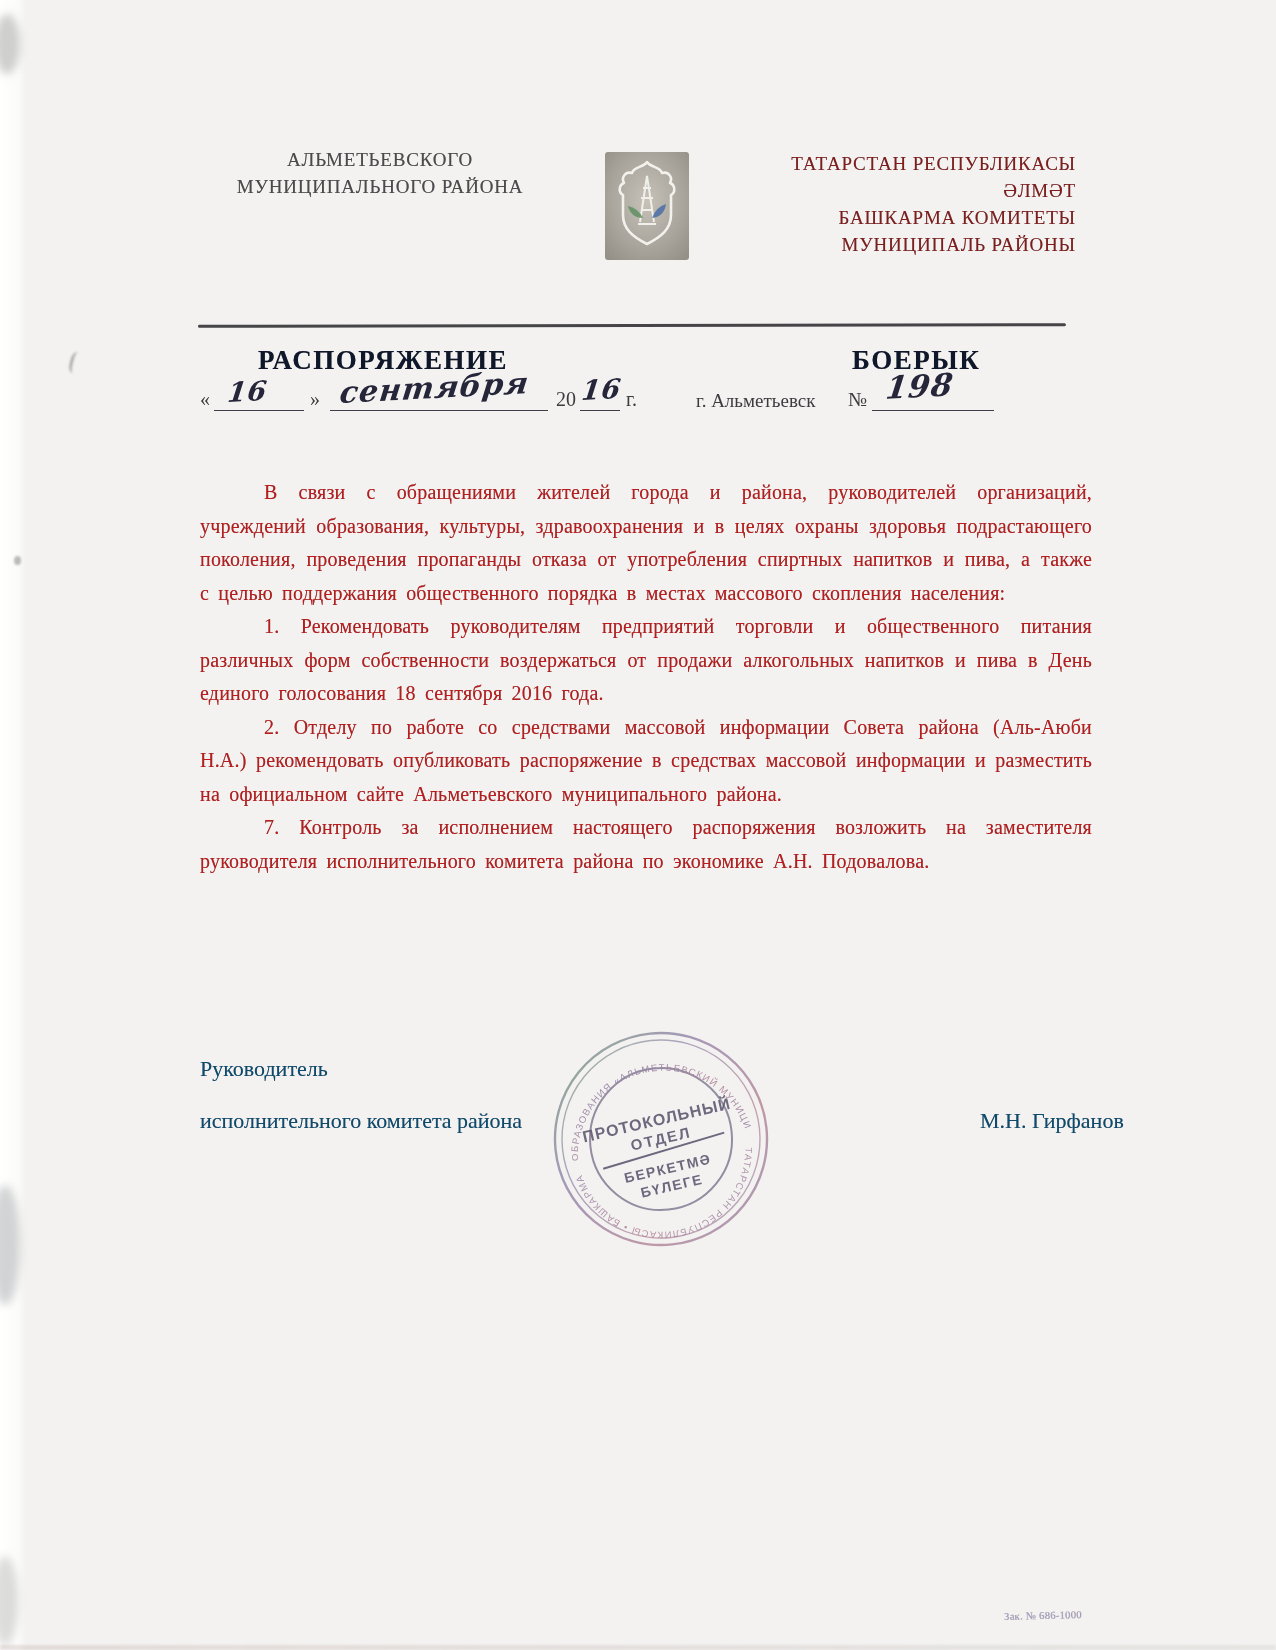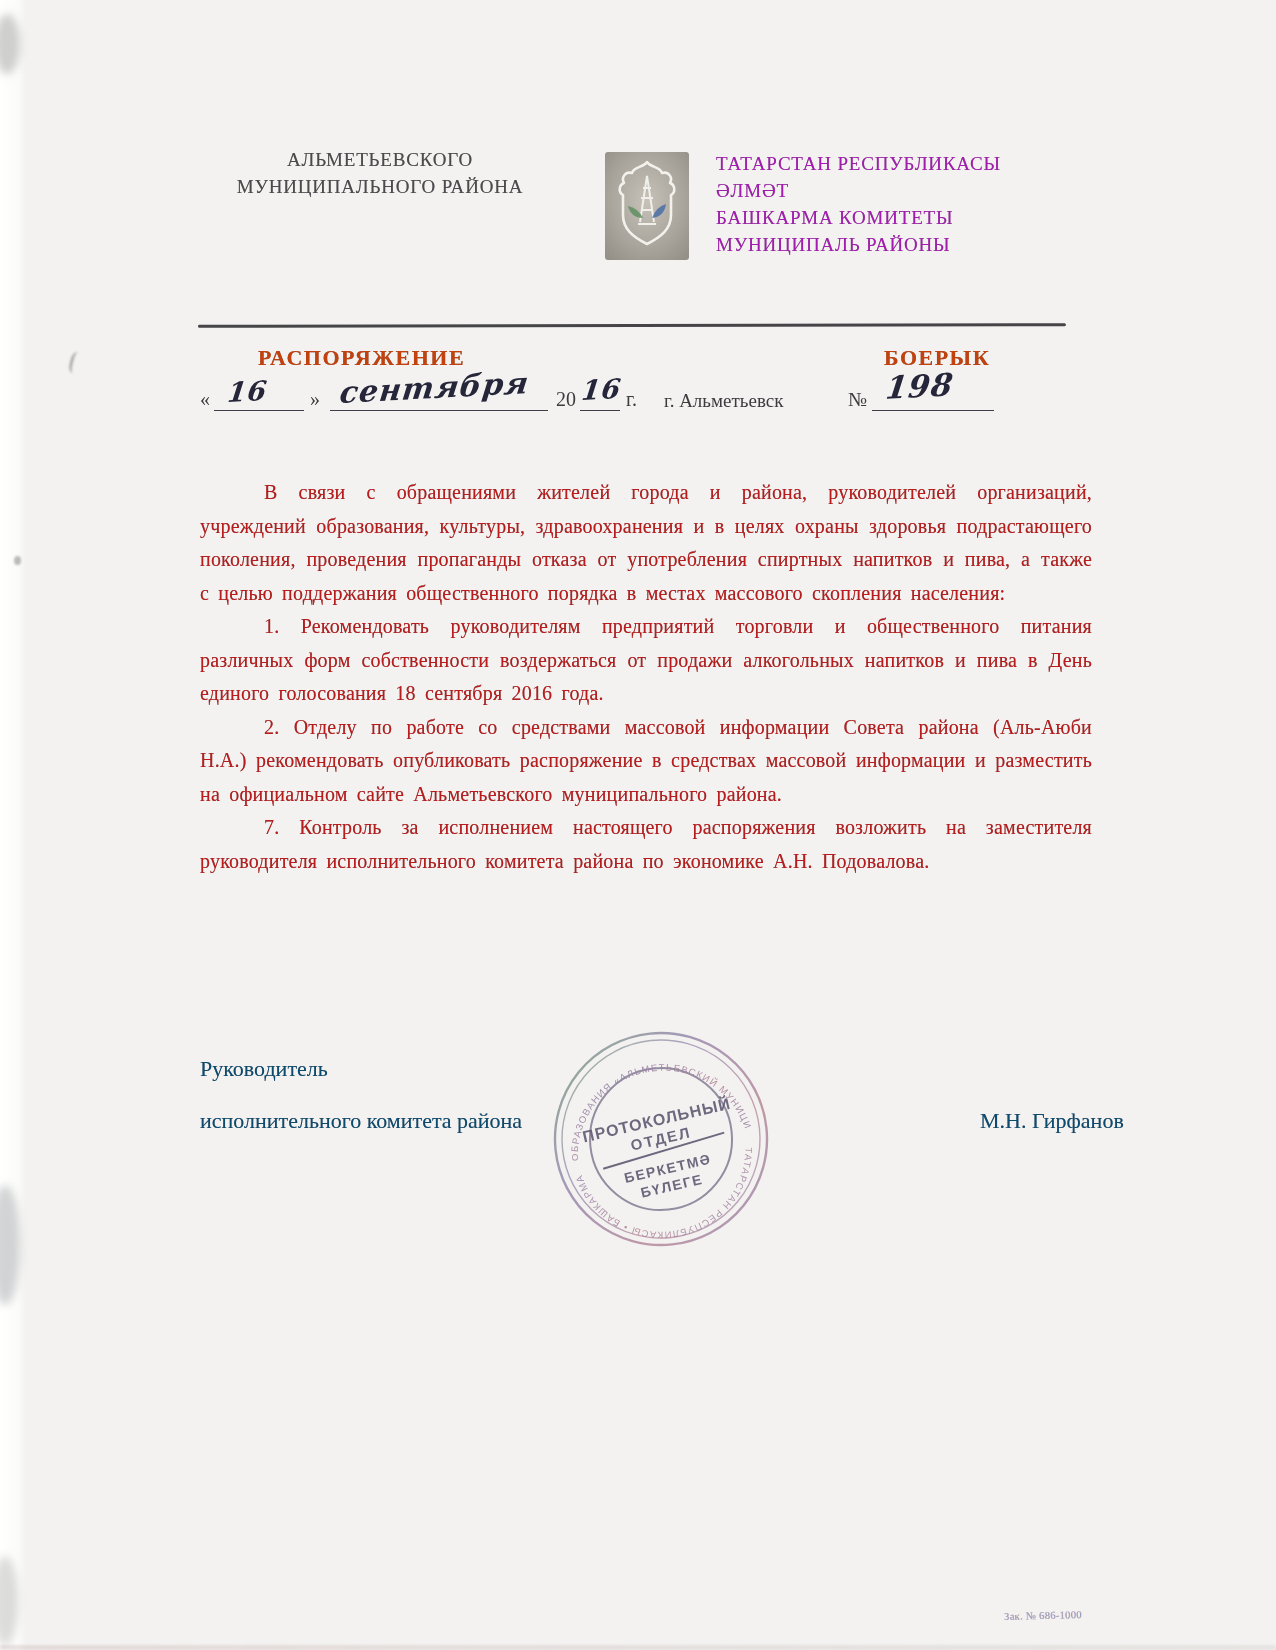--- a/index.html
+++ b/index.html
@@ -20,33 +20,33 @@
     border-left:3px solid rgba(90,90,95,.45);border-radius:40%;filter:blur(1px);transform:rotate(14deg);}
   .dot-mark{position:absolute;left:14px;top:556px;width:7px;height:9px;background:rgba(90,90,95,.4);
     border-radius:50%;filter:blur(1px);}
   .bottom-edge{position:absolute;left:0;bottom:0;width:100%;height:5px;
     background:linear-gradient(to right,rgba(180,150,150,.25),rgba(200,200,195,.3));filter:blur(1px);}
 
   
   .lh-left{position:absolute;left:196px;top:146px;width:368px;text-align:center;
     color:#4b4b4e;font-size:19px;line-height:27px;letter-spacing:.8px;
     text-shadow:0 0 .6px rgba(75,75,80,.5);}
-  .lh-right{position:absolute;left:716px;top:150px;width:360px;text-align:left;
-    color:#a21caf;font-size:19px;line-height:27px;letter-spacing:.8px;
+  .lh-right{position:absolute;left:716px;top:150px;width:360px;text-align:right;
+    color:#7f1d1d;font-size:19px;line-height:27px;letter-spacing:.8px;
     text-shadow:0 0 .6px rgba(75,75,80,.5);}
   .emblem{position:absolute;left:602px;top:150px;width:90px;height:116px;}
 
   .rule{position:absolute;left:198px;top:324px;width:868px;height:3px;
     background:#454547;border-radius:2px;transform:rotate(-.1deg);}
 
   
-  .doc-title{position:absolute;font-weight:bold;font-size:22px;color:#c2410c;
+  .doc-title{position:absolute;font-weight:bold;font-size:27px;color:#0f172a;
     letter-spacing:1.5px;text-shadow:0 0 .6px rgba(40,40,45,.5);}
   .t-ru{left:258px;top:345px;}
-  .t-tat{left:884px;top:345px;}
+  .t-tat{left:852px;top:345px;}
 
   
   .dl{position:absolute;color:#3c3c40;font-size:20px;}
   .uline{position:absolute;height:0;border-bottom:1.6px solid #3f3f4a;}
   .hand{position:absolute;font-family:"DejaVu Serif",serif;font-style:italic;font-weight:bold;
     color:#26263a;transform:rotate(-3deg) skewX(-10deg);letter-spacing:1px;}
 
   
   .body-text{position:absolute;left:200px;top:476px;width:892px;
     font-size:20px;line-height:33.5px;color:#b91c1c;text-align:justify;
@@ -121,21 +121,21 @@
   <span class="dl" style="left:200px;top:388px;">«</span>
   <span class="hand" style="left:228px;top:376px;font-size:27px;">16</span>
   <div class="uline" style="left:214px;top:410px;width:90px;"></div>
   <span class="dl" style="left:310px;top:388px;">»</span>
   <span class="hand" style="left:340px;top:370px;font-size:30px;">сентября</span>
   <div class="uline" style="left:330px;top:410px;width:218px;"></div>
   <span class="dl" style="left:556px;top:388px;">20</span>
   <span class="hand" style="left:582px;top:374px;font-size:27px;">16</span>
   <div class="uline" style="left:580px;top:410px;width:40px;"></div>
   <span class="dl" style="left:626px;top:388px;">г.</span>
-  <span class="dl" style="left:664px;top:390px;font-size:19px;">г. Альметьевск</span>
+  <span class="dl" style="left:696px;top:390px;font-size:19px;">г. Альметьевск</span>
   <span class="dl" style="left:848px;top:388px;">№</span>
   <span class="hand" style="left:886px;top:368px;font-size:31px;">198</span>
   <div class="uline" style="left:872px;top:410px;width:122px;"></div>
 
   <div class="body-text">
     <p>В связи с обращениями жителей города и района, руководителей организаций, учреждений образования, культуры, здравоохранения и в целях охраны здоровья подрастающего поколения, проведения пропаганды отказа от употребления спиртных напитков и пива, а также с целью поддержания общественного порядка в местах массового скопления населения:</p>
     <p>1. Рекомендовать руководителям предприятий торговли и общественного питания различных форм собственности воздержаться от продажи алкогольных напитков и пива в День единого голосования 18 сентября 2016 года.</p>
     <p>2. Отделу по работе со средствами массовой информации Совета района (Аль-Аюби Н.А.) рекомендовать опубликовать распоряжение в средствах массовой информации и разместить на официальном сайте Альметьевского муниципального района.</p>
     <p>7. Контроль за исполнением настоящего распоряжения возложить на заместителя руководителя исполнительного комитета района по экономике А.Н. Подовалова.</p>
   </div>

